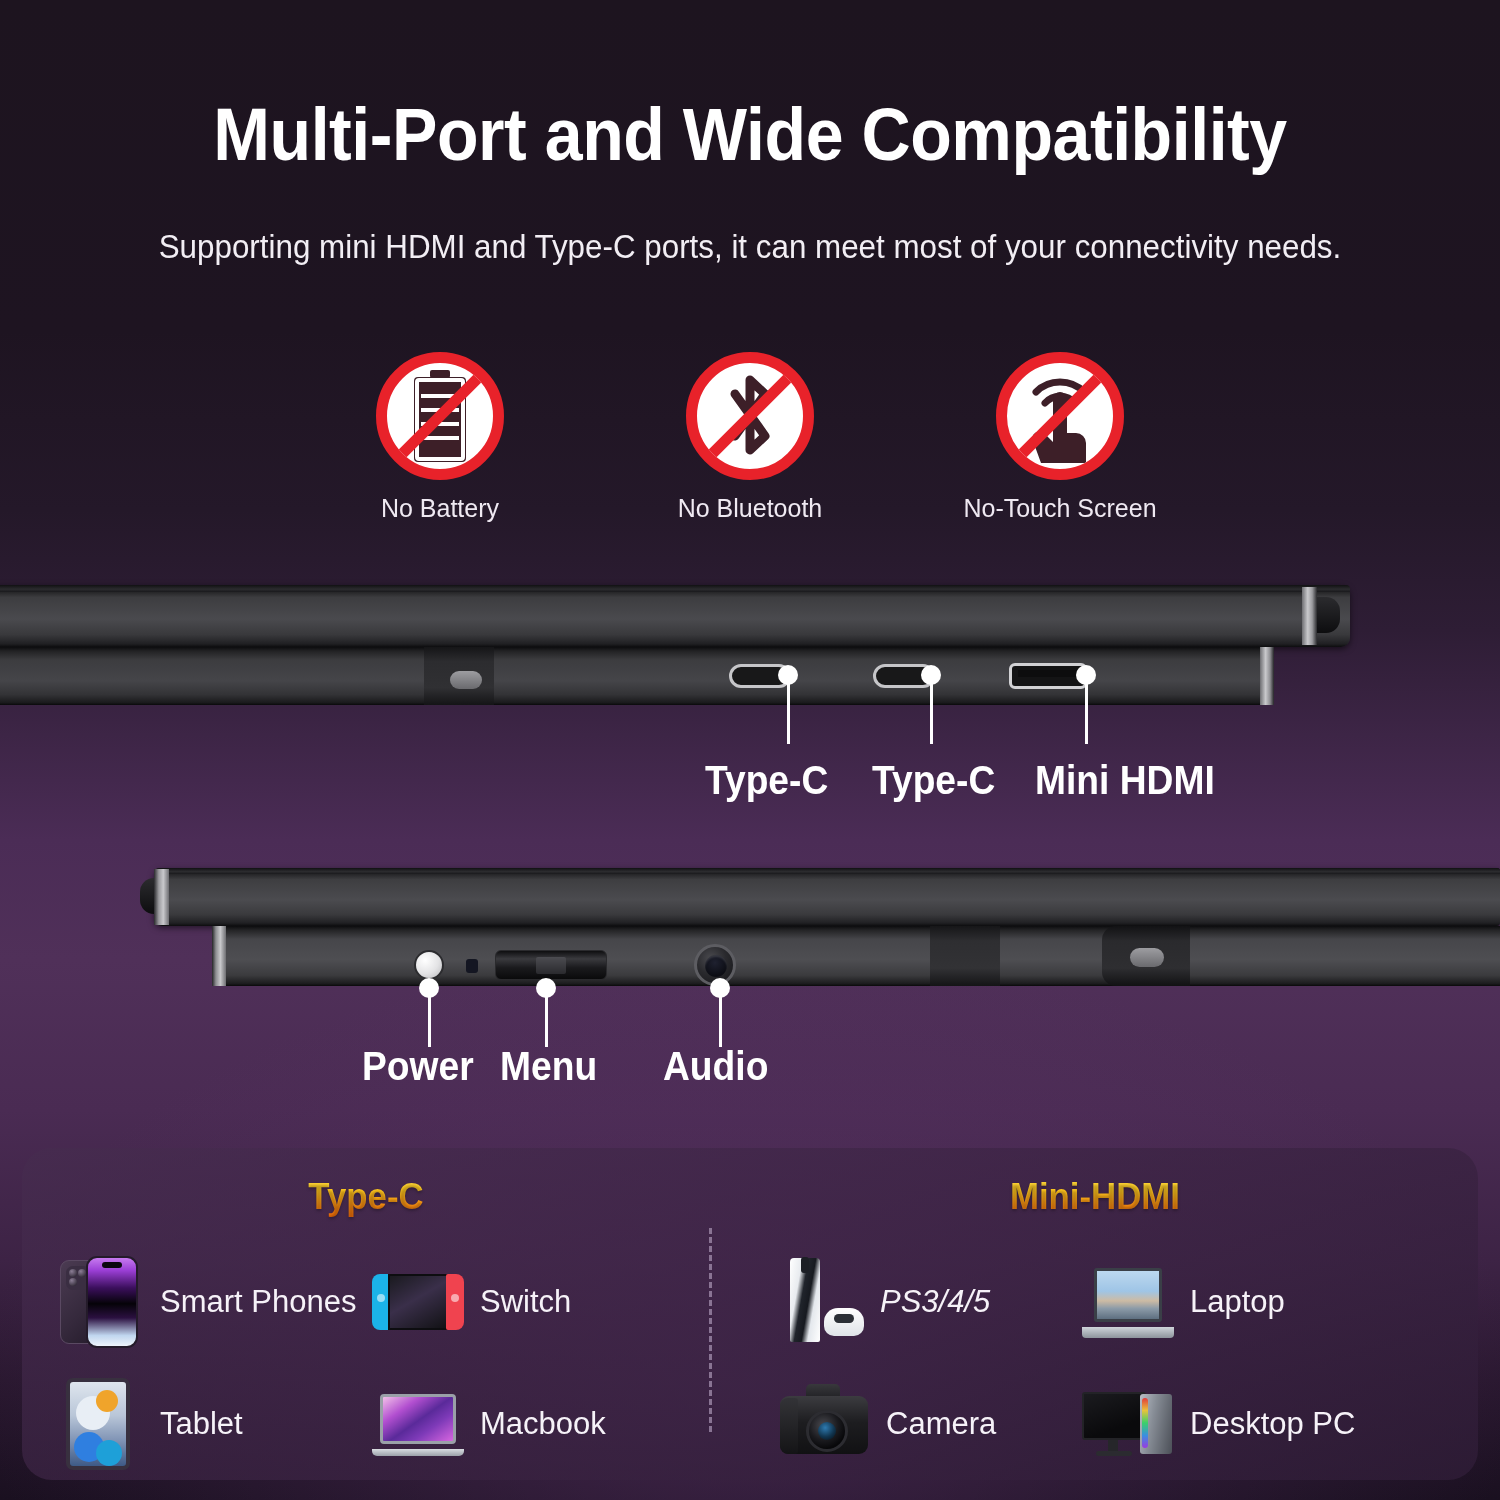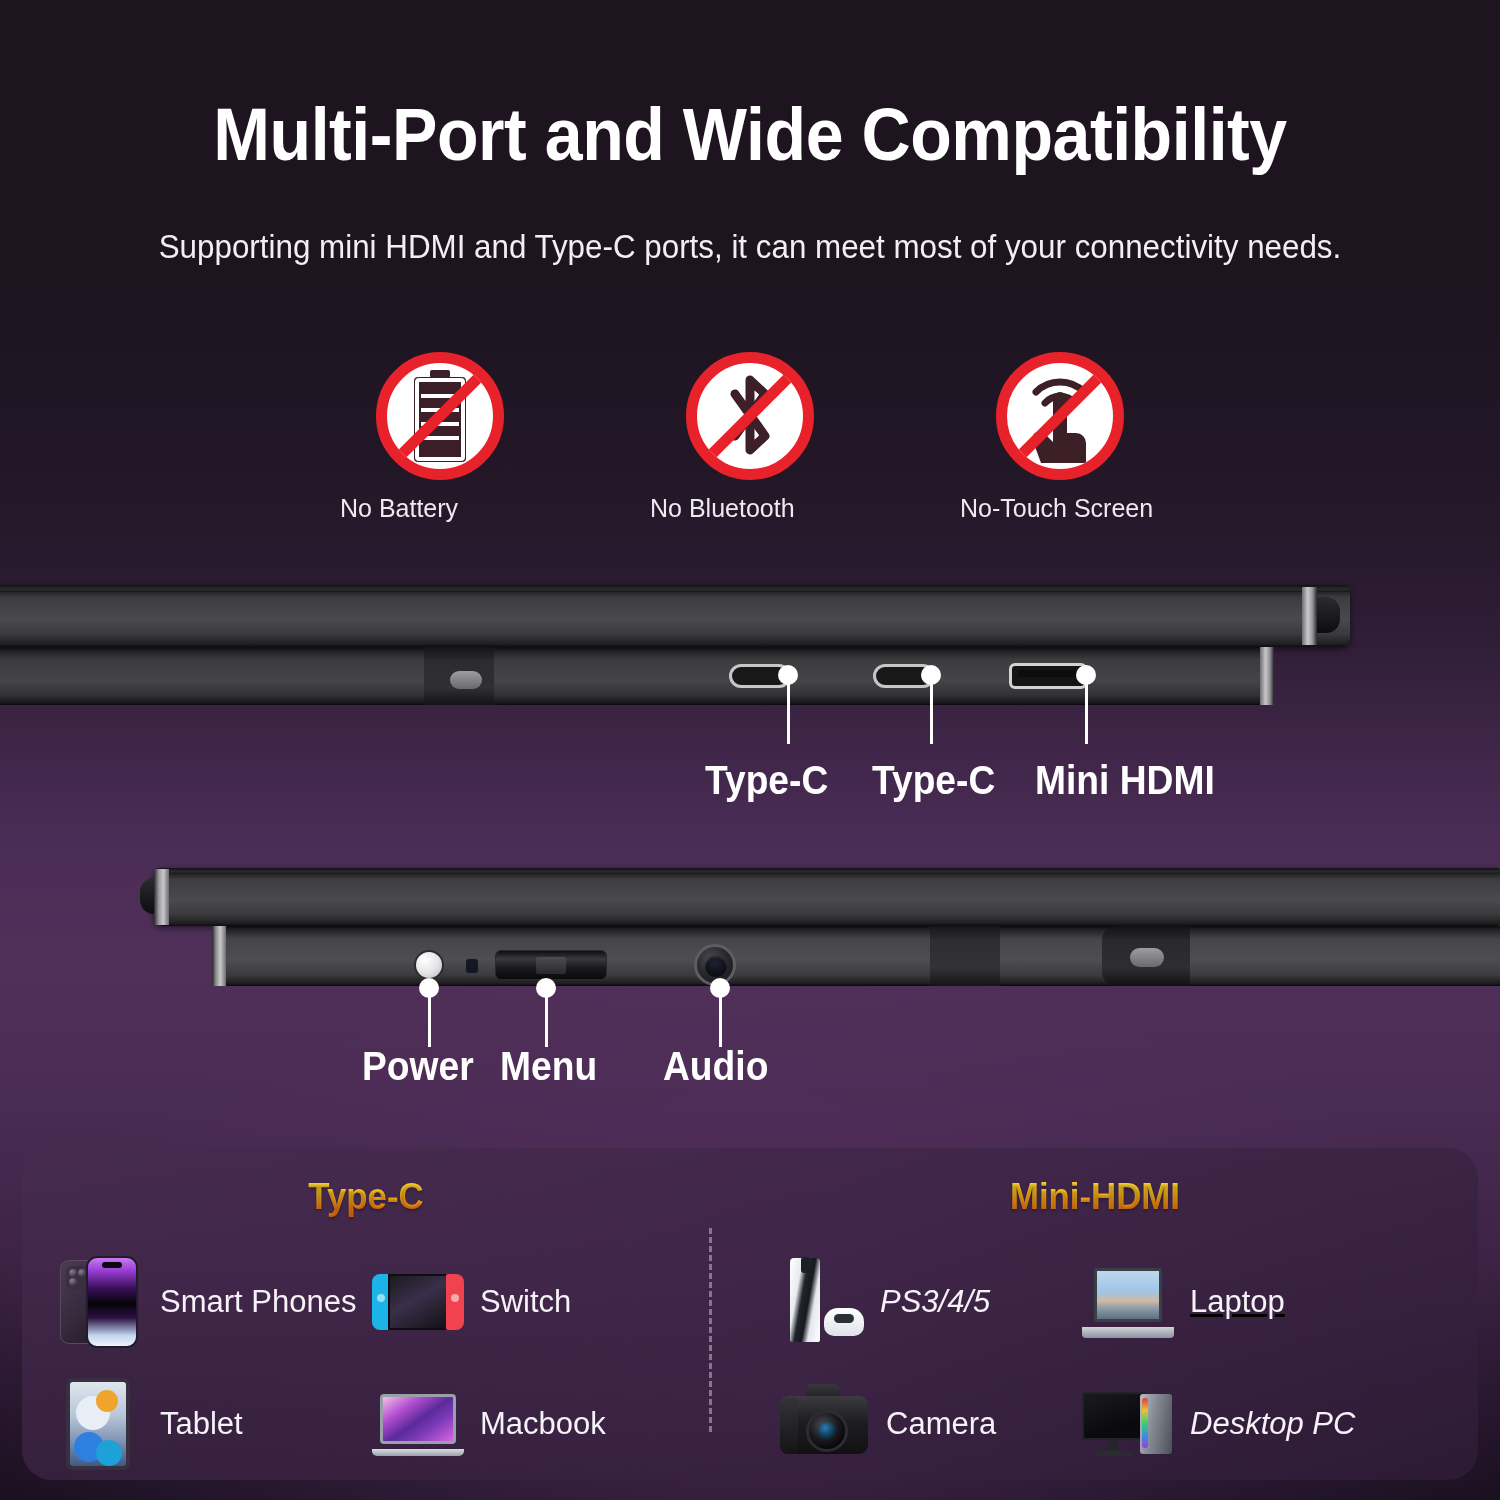--- a/index.html
+++ b/index.html
@@ -60,21 +60,21 @@
   
   .no-row {
     position: absolute;
     top: 352px;
     left: 340px;
     width: 820px;
     display: flex;
     justify-content: space-between;
     align-items: flex-start;
   }
-  .no-item { width: 200px; text-align: left; }
+  .no-item { width: 200px; text-align: center; }
   .no-badge {
     position: relative;
     width: 128px; height: 128px;
     margin: 0 auto;
     border-radius: 50%;
     background: #ffffff;
     border: 11px solid #e8222a;
     overflow: hidden;
   }
   .no-badge .glyph {
@@ -635,21 +635,21 @@
         <div class="dev-item" style="left:60px; top:26px;font-style:italic;">
           <div class="dev-thumb">
             <div class="tb-ps5">
                 <div class="tower"></div>
                 <div class="pad"></div>
               </div>
           </div>
           <div class="dev-label">PS3/4/5</div>
         </div>
 
-        <div class="dev-item" style="left:370px; top:26px;text-decoration:underline;">
+        <div class="dev-item" style="left:370px; top:26px;">
           <div class="dev-thumb">
             <div class="tb-laptop">
                 <div class="scr"></div>
                 <div class="base"></div>
               </div>
           </div>
           <div class="dev-label">Laptop</div>
         </div>
 
         <div class="dev-item" style="left:66px; top:148px;">
@@ -657,21 +657,21 @@
             <div class="tb-camera">
                 <div class="hump"></div>
                 <div class="body"></div>
                 <div class="grip"></div>
                 <div class="lens"></div>
               </div>
           </div>
           <div class="dev-label">Camera</div>
         </div>
 
-        <div class="dev-item" style="left:370px; top:148px;font-style:italic;">
+        <div class="dev-item" style="left:370px; top:148px;">
           <div class="dev-thumb">
             <div class="tb-pc">
                 <div class="mon"></div>
                 <div class="stand"></div>
                 <div class="foot"></div>
                 <div class="tower"></div>
                 <div class="rgb"></div>
               </div>
           </div>
           <div class="dev-label">Desktop PC</div>

